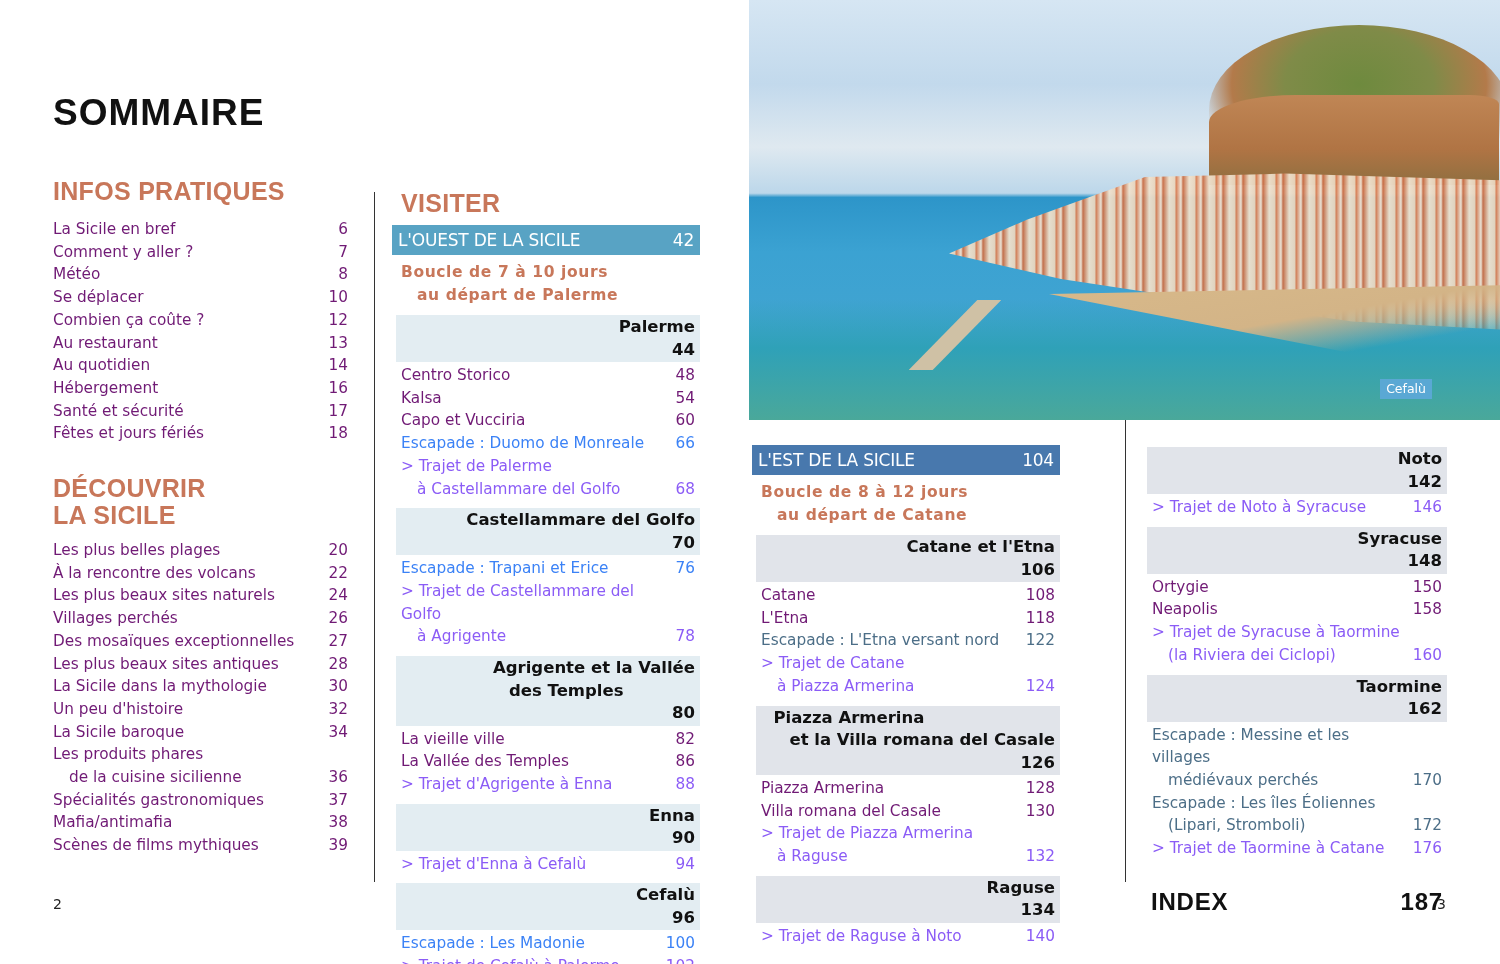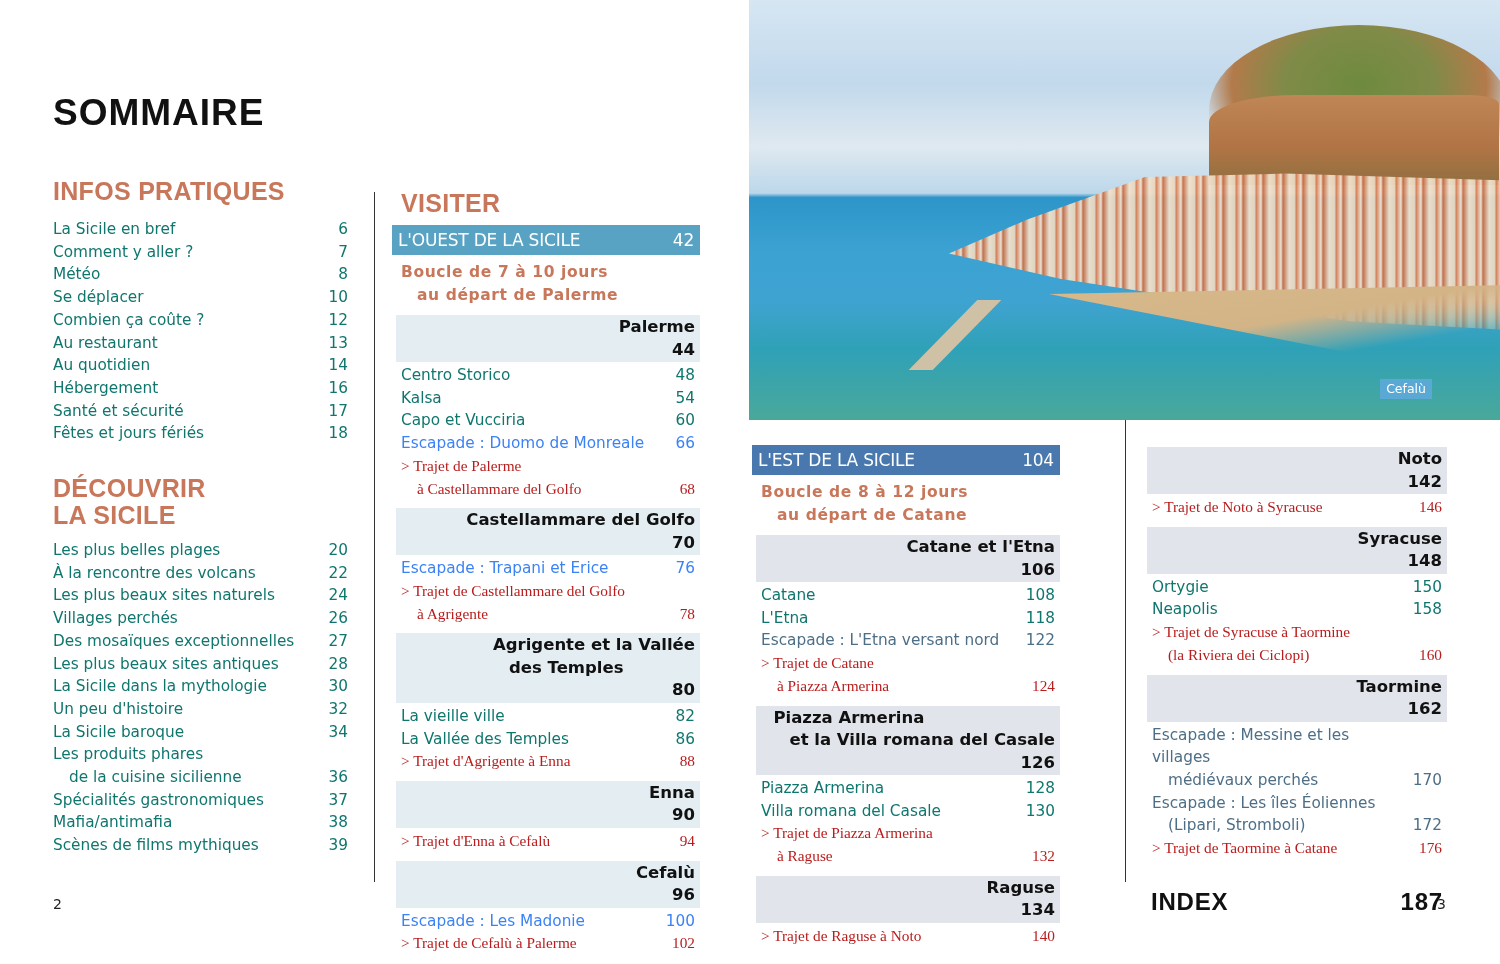--- a/index.html
+++ b/index.html
@@ -13,23 +13,23 @@
   .col { position:absolute; }
   .col1 { left:53px; top:178px; width:295px; }
   .col2 { left:396px; top:190px; width:304px; }
   .col3 { left:756px; top:445px; width:304px; }
   .col4 { left:1147px; top:447px; width:300px; }
 
   .vline { position:absolute; width:1px; background:#333; }
 
   .row { display:flex; justify-content:space-between; align-items:flex-end; font-size:15.3px; line-height:22.7px; }
   .row .num { text-align:right; min-width:36px; }
-  .row.plain { color:#0f766e; }
+  .row.plain { color:#701a75; }
   .row.escapade { color:#3b82f6; }
-  .row.trajet { color:#b91c1c;font-family:Liberation Serif, serif; }
+  .row.trajet { color:#8b5cf6; }
   .row.dark-escapade { color:#4c6e87;gap:12px; }
   .row .ind { padding-left:16px; display:block; }
 
   .sub-head { font-weight:700; color:#111; background:#e3edf2; padding:1px 5px; font-size:16.5px; line-height:22.5px; margin-top:8px; margin-bottom:2px; display:flex; justify-content:space-between; align-items:flex-end;flex-direction:column; }
   .sub-head.grey { background:#e1e4ea; }
   .sub-head .ind { padding-left:16px; display:block; }
 
   .region-bar { color:#fff; font-weight:400; font-size:17px; line-height:30px; padding:0 6px; display:flex; justify-content:space-between; letter-spacing:-0.2px; }
   .region-bar.west { background:#58a3c4; margin-left:-4px; }
   .region-bar.east { background:#4878ad; margin-left:-4px; }

